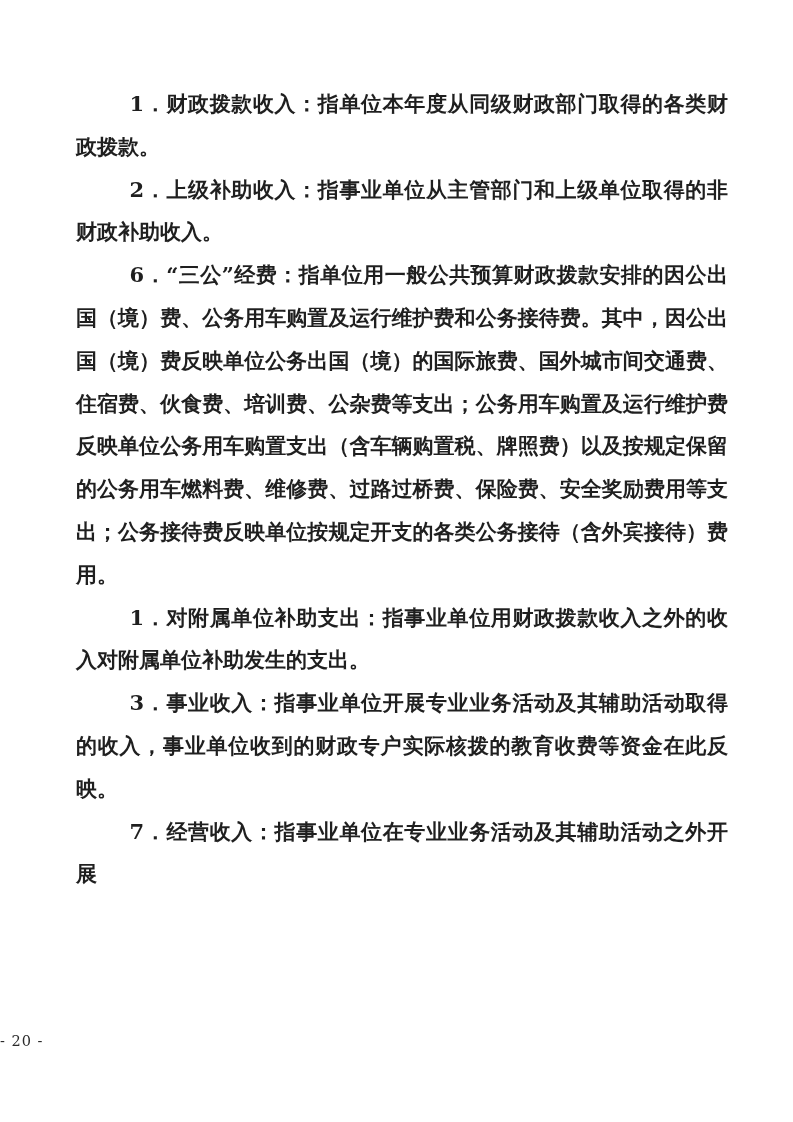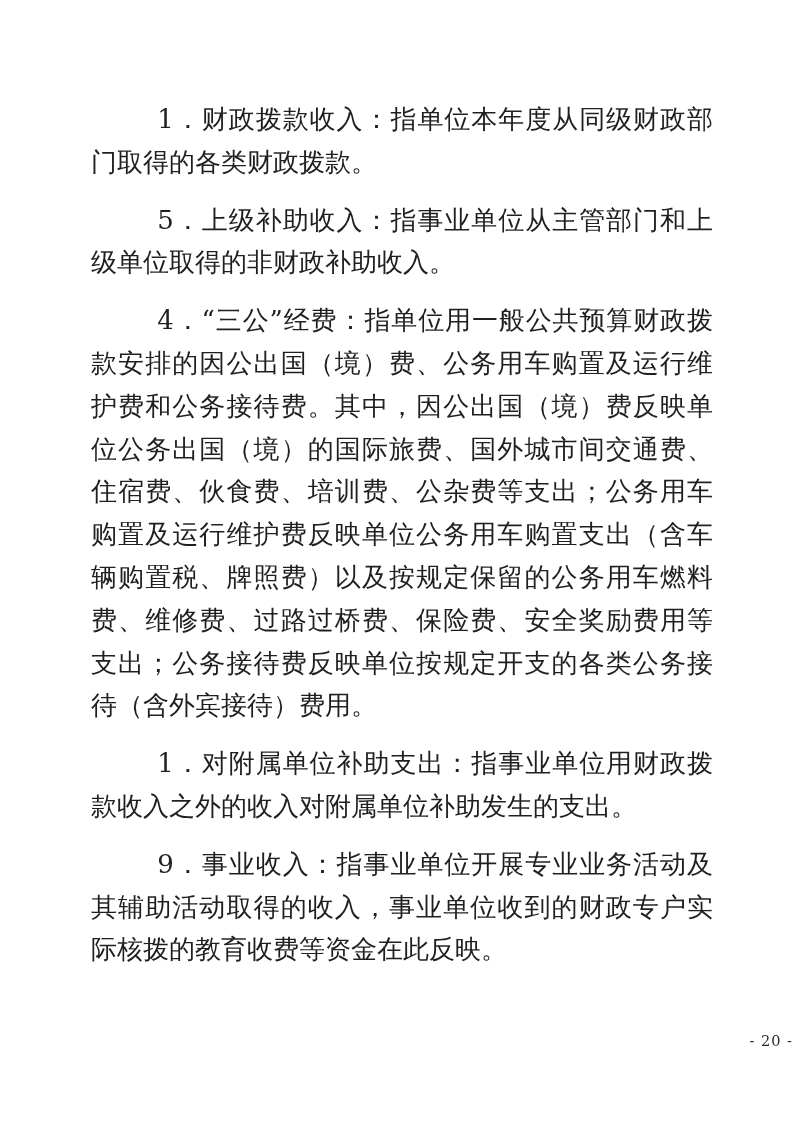--- a/index.html
+++ b/index.html
@@ -16,45 +16,47 @@
     font-family: "DejaVu Serif", "Liberation Serif", serif;
     color: #1f1f1f;
   }
   .content {
     position: absolute;
     left: 76px;
     top: 83px;
     width: 652px;
   }
   .para {
-    font-size: 26px;
+    font-size: 21px;
     line-height: 42.8px;
     text-align: justify;
     text-justify: inter-ideograph;
     text-indent: 2.55em;
-    margin: 15px;
+    margin: 0;
     word-break: break-all;
     overflow-wrap: break-word;
+    font-weight: bold;
   }
   .page-number {
     position: absolute;
     left: 0;
     top: 1033px;
     width: 100%;
-    text-align: right;
+    text-align: left;
     font-size: 14.5px;
     letter-spacing: 1px;
     color: #2a2a2a;
   }
 </style>
 </head>
 <body>
 
 <div class="page">
   <div class="content">
     <p class="para">1．财政拨款收入：指单位本年度从同级财政部门取得的各类财政拨款。</p>
-    <p class="para">5．上级补助收入：指事业单位从主管部门和上级单位取得的非财政补助收入。</p>
-    <p class="para">4．“三公”经费：指单位用一般公共预算财政拨款安排的因公出国（境）费、公务用车购置及运行维护费和公务接待费。其中，因公出国（境）费反映单位公务出国（境）的国际旅费、国外城市间交通费、住宿费、伙食费、培训费、公杂费等支出；公务用车购置及运行维护费反映单位公务用车购置支出（含车辆购置税、牌照费）以及按规定保留的公务用车燃料费、维修费、过路过桥费、保险费、安全奖励费用等支出；公务接待费反映单位按规定开支的各类公务接待（含外宾接待）费用。</p>
+    <p class="para">2．上级补助收入：指事业单位从主管部门和上级单位取得的非财政补助收入。</p>
+    <p class="para">6．“三公”经费：指单位用一般公共预算财政拨款安排的因公出国（境）费、公务用车购置及运行维护费和公务接待费。其中，因公出国（境）费反映单位公务出国（境）的国际旅费、国外城市间交通费、住宿费、伙食费、培训费、公杂费等支出；公务用车购置及运行维护费反映单位公务用车购置支出（含车辆购置税、牌照费）以及按规定保留的公务用车燃料费、维修费、过路过桥费、保险费、安全奖励费用等支出；公务接待费反映单位按规定开支的各类公务接待（含外宾接待）费用。</p>
     <p class="para">1．对附属单位补助支出：指事业单位用财政拨款收入之外的收入对附属单位补助发生的支出。</p>
-    <p class="para">9．事业收入：指事业单位开展专业业务活动及其辅助活动取得的收入，事业单位收到的财政专户实际核拨的教育收费等资金在此反映。</p>
+    <p class="para">3．事业收入：指事业单位开展专业业务活动及其辅助活动取得的收入，事业单位收到的财政专户实际核拨的教育收费等资金在此反映。</p>
+    <p class="para">7．经营收入：指事业单位在专业业务活动及其辅助活动之外开展</p>
   </div>
   <div class="page-number">- 20 -</div>
 </div>
 
 </body></html>

